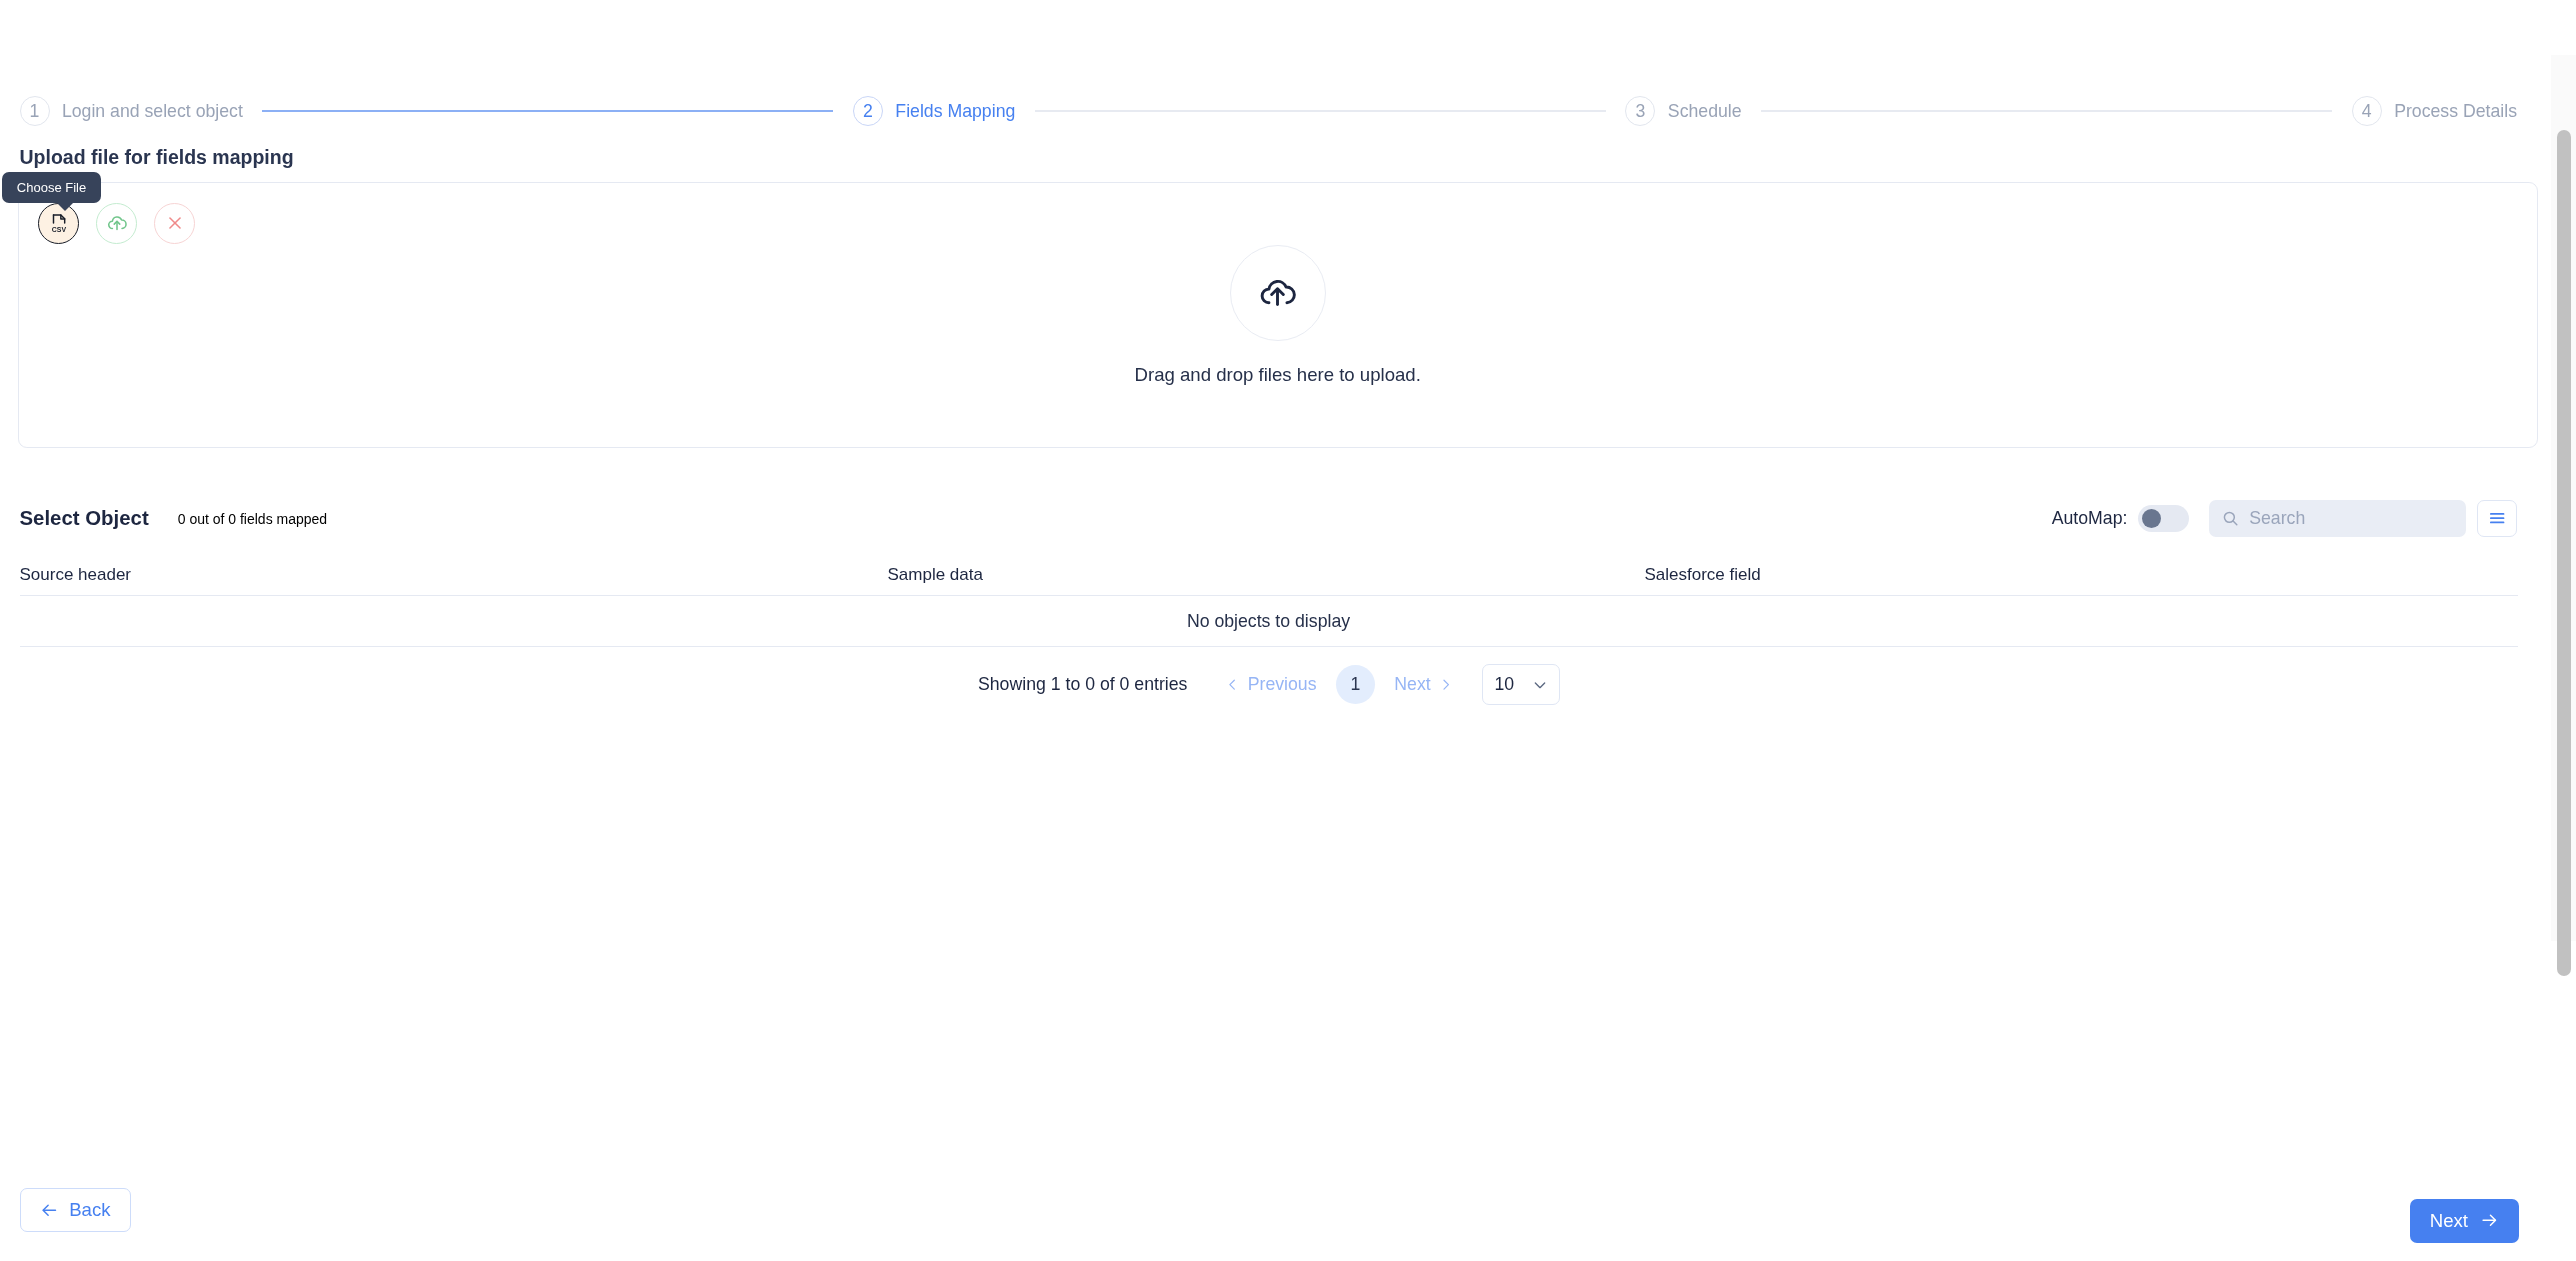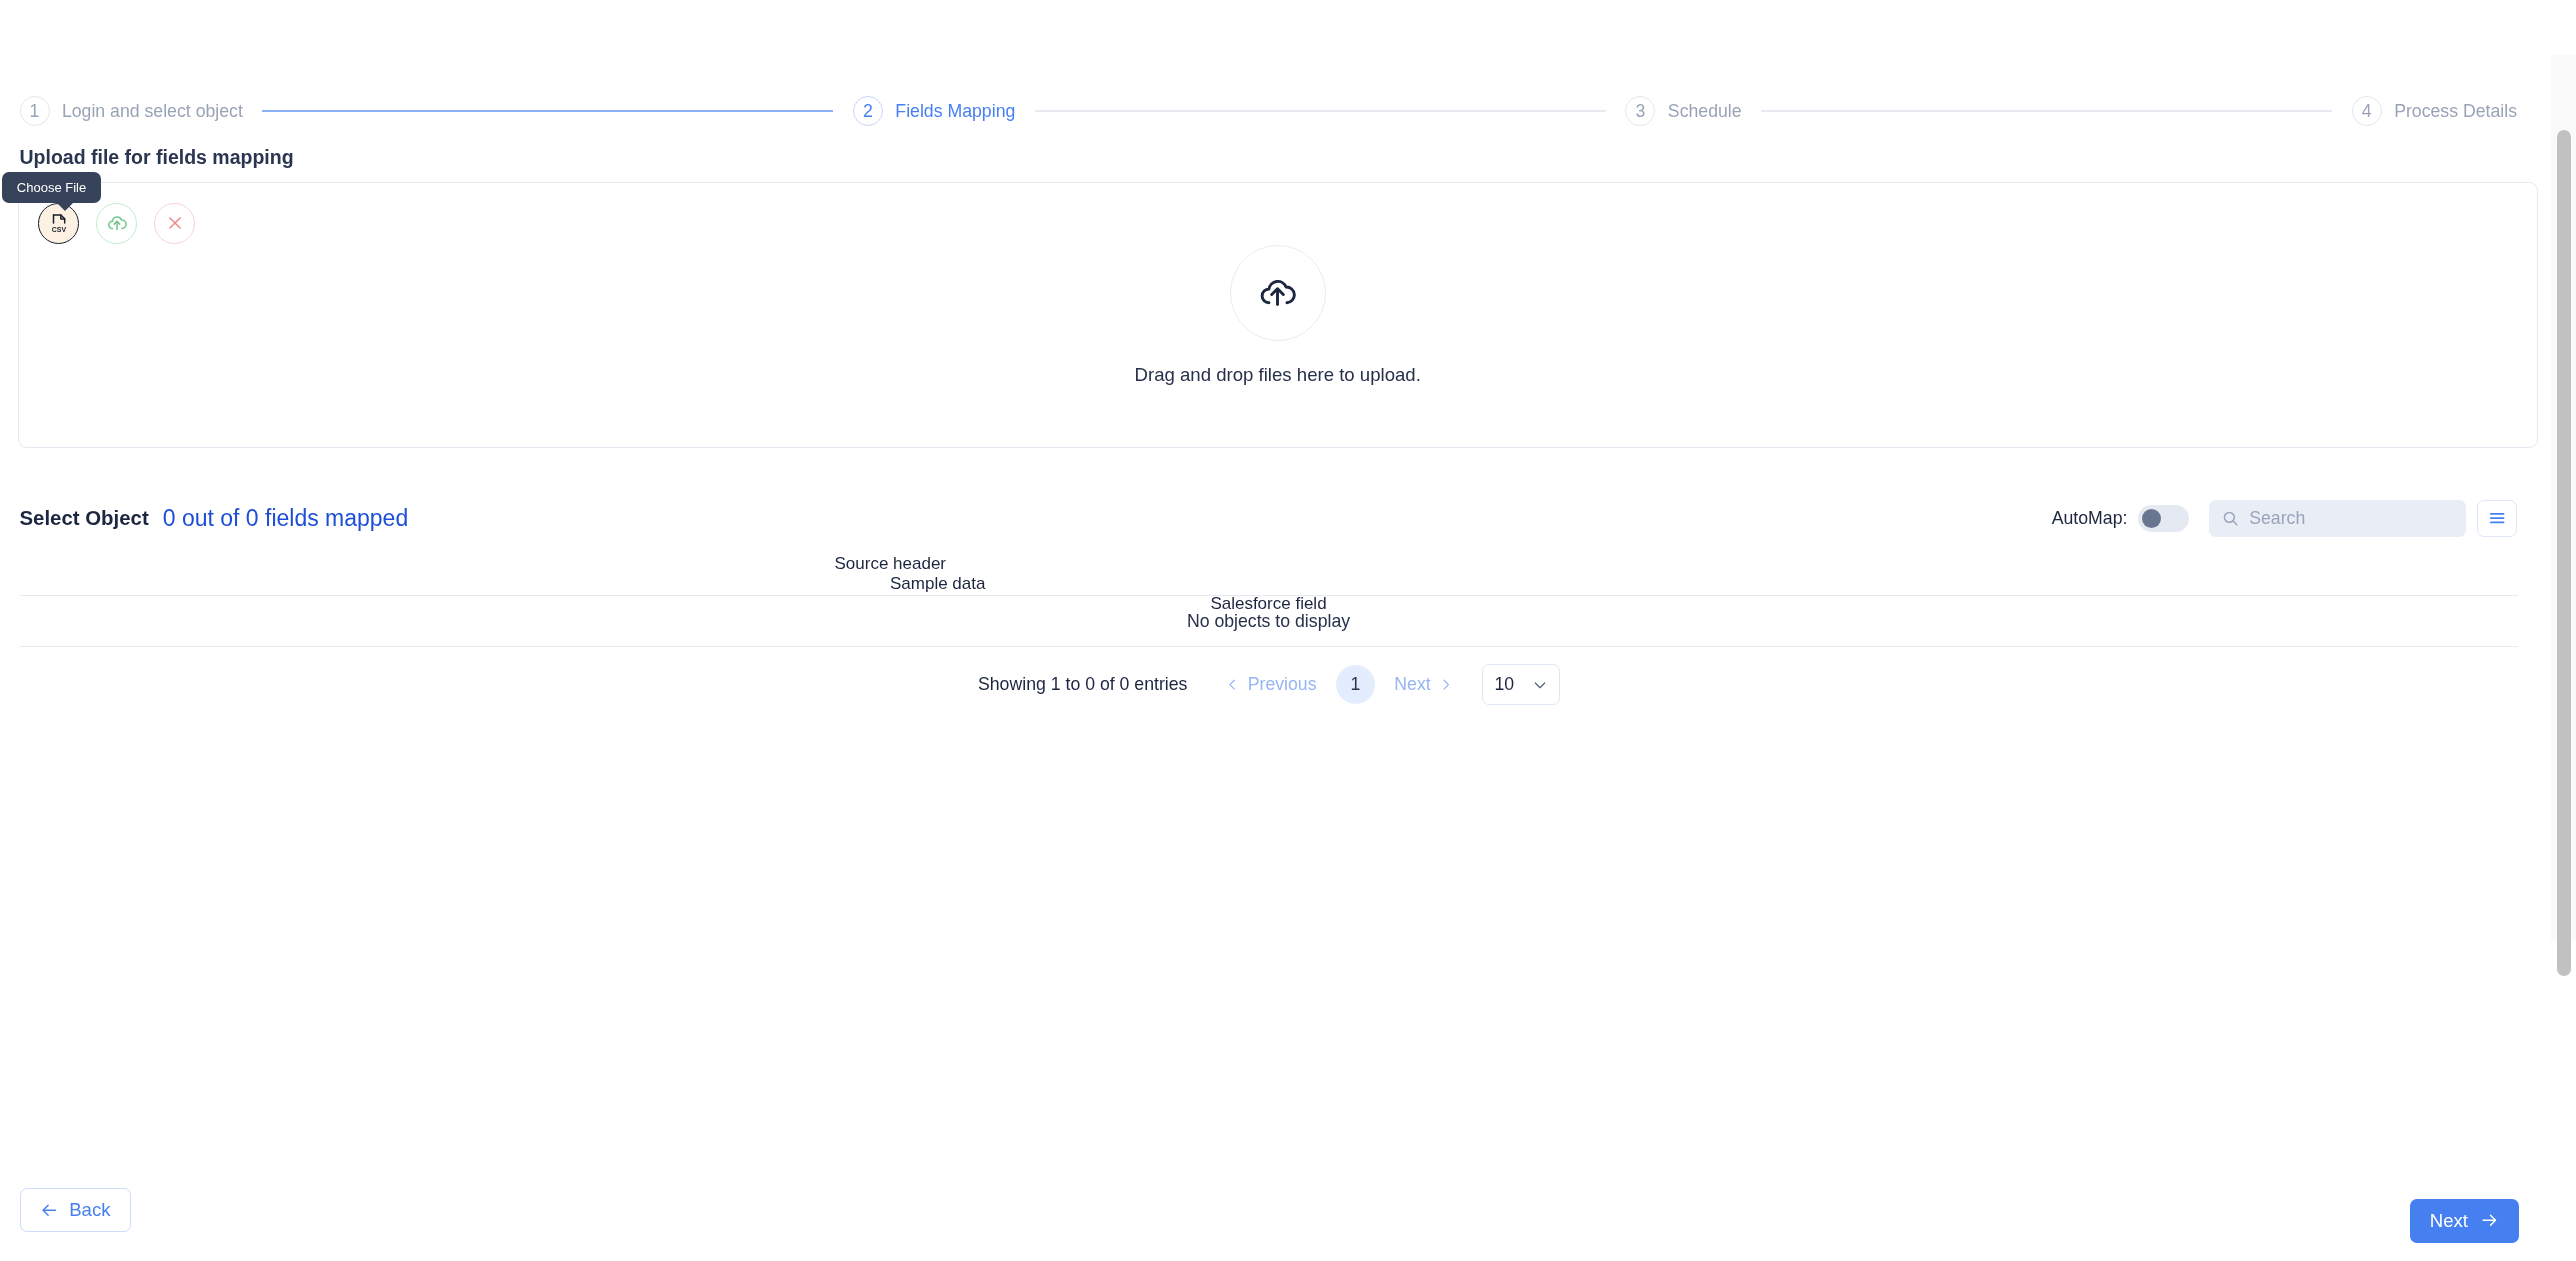--- a/index.html
+++ b/index.html
@@ -117,21 +117,21 @@
   .dz-text { font-size: 18.6px; color: #26304a; }
 
   
   .obj-row {
     position: absolute; left: 0; top: 492px;
     width: 2538px; height: 53px;
     display: flex; align-items: center;
     padding: 0 21px 0 19.5px;
   }
   .obj-title { font-size: 20.4px; font-weight: bold; color: #1d2640; }
-  .obj-sub { font-size: 23px; color: #1d4ed8; margin-left: 14px; }
+  .obj-sub { font-size: 14px; color: #000000; margin-left: 29px; }
   .obj-spacer { flex: 1 1 auto; }
 
   .automap-wrap { display: flex; align-items: center; gap: 10.6px; margin-right: 19.5px; }
   .automap-label { font-size: 17.7px; color: #1d2640; }
   .toggle {
     width: 51px; height: 26.6px; border-radius: 14px;
     background: #e5e9f2; position: relative; cursor: pointer;
   }
   .toggle .knob {
     position: absolute; left: 3.5px; top: 3.5px;
@@ -162,21 +162,20 @@
   .list-btn svg { width: 20.4px; height: 20.4px; }
 
   
   .table {
     position: absolute; left: 19.5px; top: 554px;
     width: 2498px;
   }
   .thead {
     display: flex; height: 42px; align-items: center;
     border-bottom: 0.9px solid #e5e9f2;
-    flex-direction: column;
   }
   .th { font-size: 17px; color: #1d2640; }
   .th-1 { width: 868px; }
   .th-2 { width: 757px; }
   .th-3 { flex: 1 1 auto; }
   .empty-row {
     height: 51px; display: flex; align-items: center; justify-content: center;
     border-bottom: 0.9px solid #e5e9f2;
     font-size: 17.7px; color: #26304a;
   }

